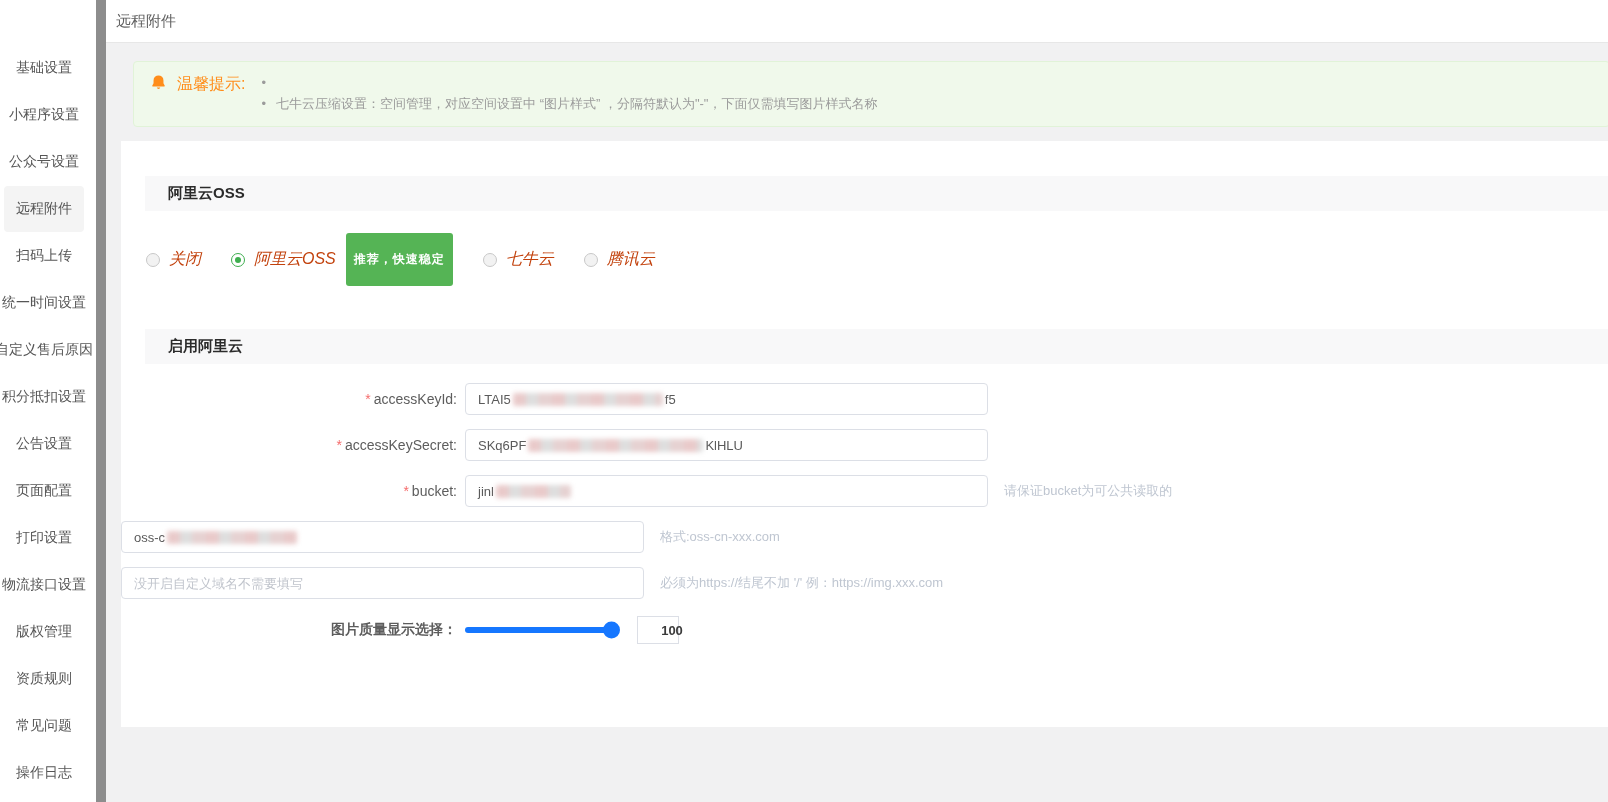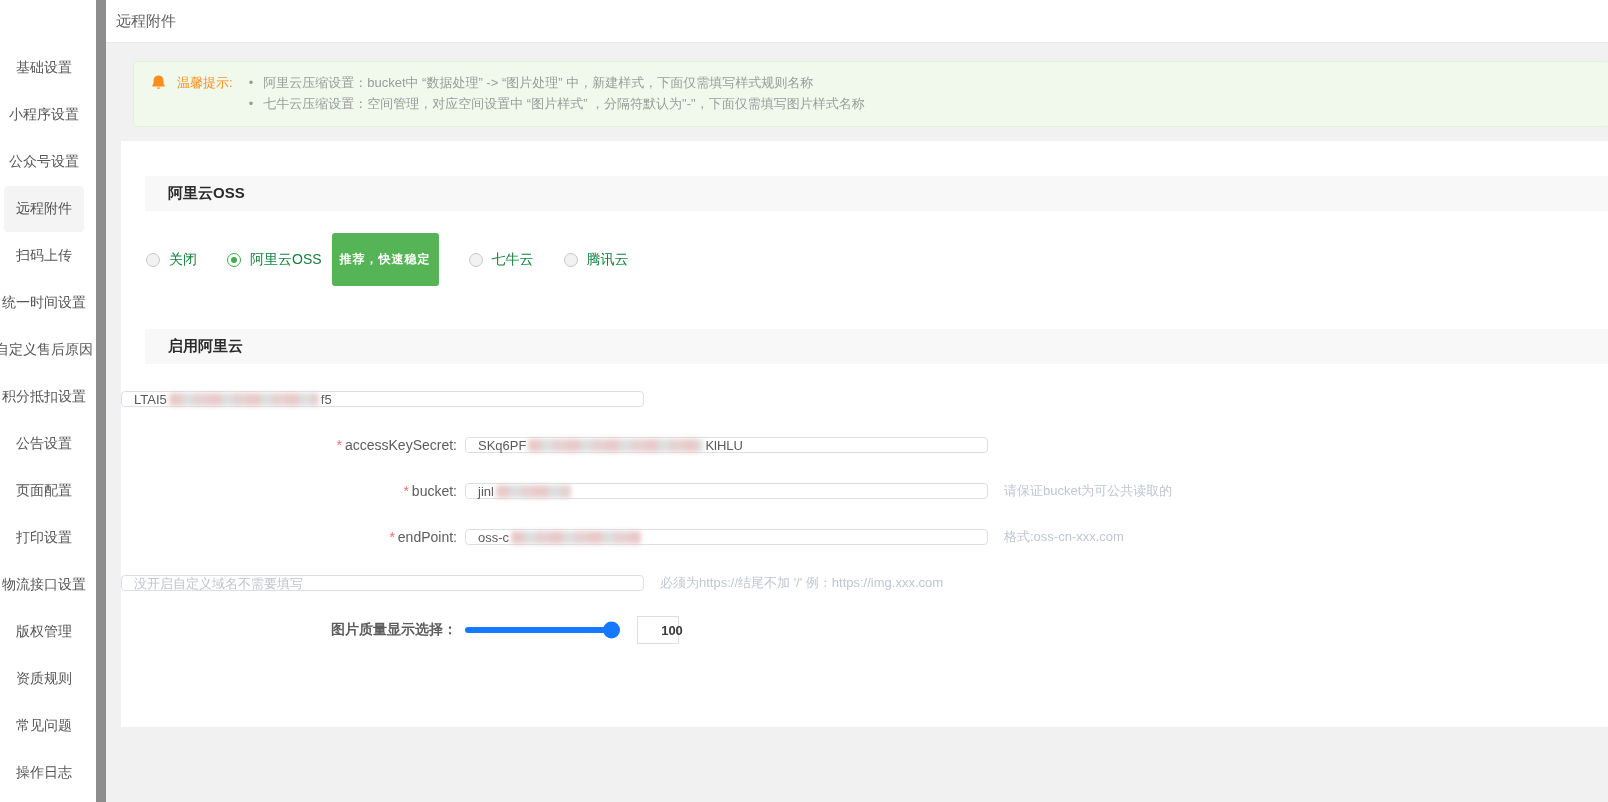--- a/index.html
+++ b/index.html
@@ -19,50 +19,50 @@
   .main { flex:1; display:flex; flex-direction:column; background:#f1f1f2; min-width:0; }
   .topbar { height:43px; background:#fff; border-bottom:1px solid #e7e7e7;
     display:flex; align-items:center; padding-left:10px; flex-shrink:0; }
   .page-title { font-size:15px; color:#606060; }
   .content { flex:1; overflow:hidden; }
 
   
   .alert { margin:18px -2px 0 27px; background:#f0f9eb; border:1px solid #e1f3d8;
     border-radius:4px; padding:10px 16px 12px 16px; display:flex; align-items:flex-start; }
   .bell { width:17px; height:17px; margin:2px 10px 0 0; flex-shrink:0; }
-  .alert-title { color:#ff8d1a; font-size:13px; margin:2px 14px 0 0; white-space:nowrap; }
+  .alert-title { color:#ff8d1a; font-size:16px; margin:2px 14px 0 0; white-space:nowrap; }
   .alert-lines { display:flex; flex-direction:column; }
   .alert-line { font-size:13px; color:#9b9b9b; line-height:21px; display:flex; }
   .alert-line .dot { color:#9b9b9b; margin:0 10px 0 2px; }
 
   
   .card { margin:14px 0 0 15px; background:#fff; height:586px; padding-top:35px; }
   .section-head { margin-left:24px; background:#f8f8f9; height:35px;
     display:flex; align-items:center; padding-left:23px; }
   .section-title { font-size:15px; font-weight:bold; color:#2b2b2b; }
 
   
   .radio-row { display:flex; align-items:center; margin:22px 0 43px 25px; }
   .radio { display:flex; align-items:center; margin-right:30px; cursor:pointer; }
   .radio-circle { width:14px; height:14px; border-radius:50%; border:1px solid #c8c8c8;
     background:#f2f2f2; margin-right:9px; position:relative; flex-shrink:0; }
   .radio.checked .radio-circle { background:#fff; border-color:#3eae4f; }
   .radio.checked .radio-circle::after { content:""; position:absolute; left:3px; top:3px;
     width:6px; height:6px; border-radius:50%; background:#3eae4f; }
-  .radio-label { font-size:14px; color:#15803d; }
+  .radio-label { font-size:16px; color:#c2410c;font-style:italic; }
   .badge { background:#55b455; color:#fff; font-size:12px; font-weight:bold;
     border-radius:3px; padding:18px 8px; margin-left:10px; letter-spacing:1px; }
 
   
   .form { margin-top:19px; }
   .frow { display:flex; align-items:center; margin-bottom:14px; height:32px; }
   .flabel { width:344px; text-align:right; padding-right:8px; font-size:14px;
     color:#5d5d5d; white-space:nowrap; flex-shrink:0; }
   .req { color:#f56c6c; margin-right:3px; }
-  .finput { width:523px; height:16px; border:1px solid #dcdfe6; border-radius:4px;
+  .finput { width:523px; height:32px; border:1px solid #dcdfe6; border-radius:4px;
     background:#fff; display:flex; align-items:center; padding:0 12px;
     font-size:13px; color:#5a5a5a; flex-shrink:0; }
   .finput input { border:none; outline:none; width:100%; font-size:13px; color:#5a5a5a;
     font-family:inherit; background:transparent; }
   .finput input::placeholder { color:#c0c4cc; }
   .hint { margin-left:16px; font-size:13px; color:#bfc6d1; white-space:nowrap; }
 
   .mosaic { display:inline-block; height:13px; border-radius:2px; filter:blur(2.5px);
     background:repeating-linear-gradient(90deg,#e9caca 0 13px,#dedede 13px 25px,#e6d2d2 25px 39px);
     margin:0 2px; }
@@ -115,21 +115,20 @@
     <div class="content">
 
       <div class="alert">
         <svg class="bell" viewBox="0 0 24 24">
           <path fill="#ff8d1a" d="M12 2a7 7 0 0 0-7 7v4l-1.7 3.3c-.3.7.1 1.4.9 1.4h15.6c.8 0 1.2-.7.9-1.4L19 13V9a7 7 0 0 0-7-7zm-2.4 17a2.5 2.5 0 0 0 4.9 0h-4.9z"></path>
         </svg>
         <span class="alert-title">温馨提示:</span>
         <div class="alert-lines">
           <div class="alert-line">
             <span class="dot">•</span>
-            <span>阿里云压缩设置：bucket中 “数据处理” -&gt; “图片处理” 中，新建样式，下面仅需填写样式规则名称</span>
           </div>
           <div class="alert-line">
             <span class="dot">•</span>
             <span>七牛云压缩设置：空间管理，对应空间设置中 “图片样式” ，分隔符默认为"-"，下面仅需填写图片样式名称</span>
           </div>
         </div>
       </div>
 
       <div class="card">
 
@@ -157,20 +156,23 @@
           </div>
         </div>
 
         <div class="section-head">
           <span class="section-title">启用阿里云</span>
         </div>
 
         <div class="form">
 
           <div class="frow">
+            <div class="flabel">
+              <span class="req">*</span><span>accessKeyId:</span>
+            </div>
             <div class="finput">
               <span>LTAI5</span>
               <span class="mosaic w150"></span>
               <span>f5</span>
             </div>
           </div>
 
           <div class="frow">
             <div class="flabel">
               <span class="req">*</span><span>accessKeySecret:</span>
@@ -187,23 +189,20 @@
               <span class="req">*</span><span>bucket:</span>
             </div>
             <div class="finput">
               <span>jinl</span>
               <span class="mosaic w75"></span>
             </div>
             <span class="hint">请保证bucket为可公共读取的</span>
           </div>
 
           <div class="frow">
-            <div class="flabel">
-              <span class="req">*</span><span>endPoint:</span>
-            </div>
             <div class="finput">
               <span>oss-c</span>
               <span class="mosaic w130"></span>
             </div>
             <span class="hint">格式:oss-cn-xxx.com</span>
           </div>
 
 
           <div class="frow">
             <div class="finput">

